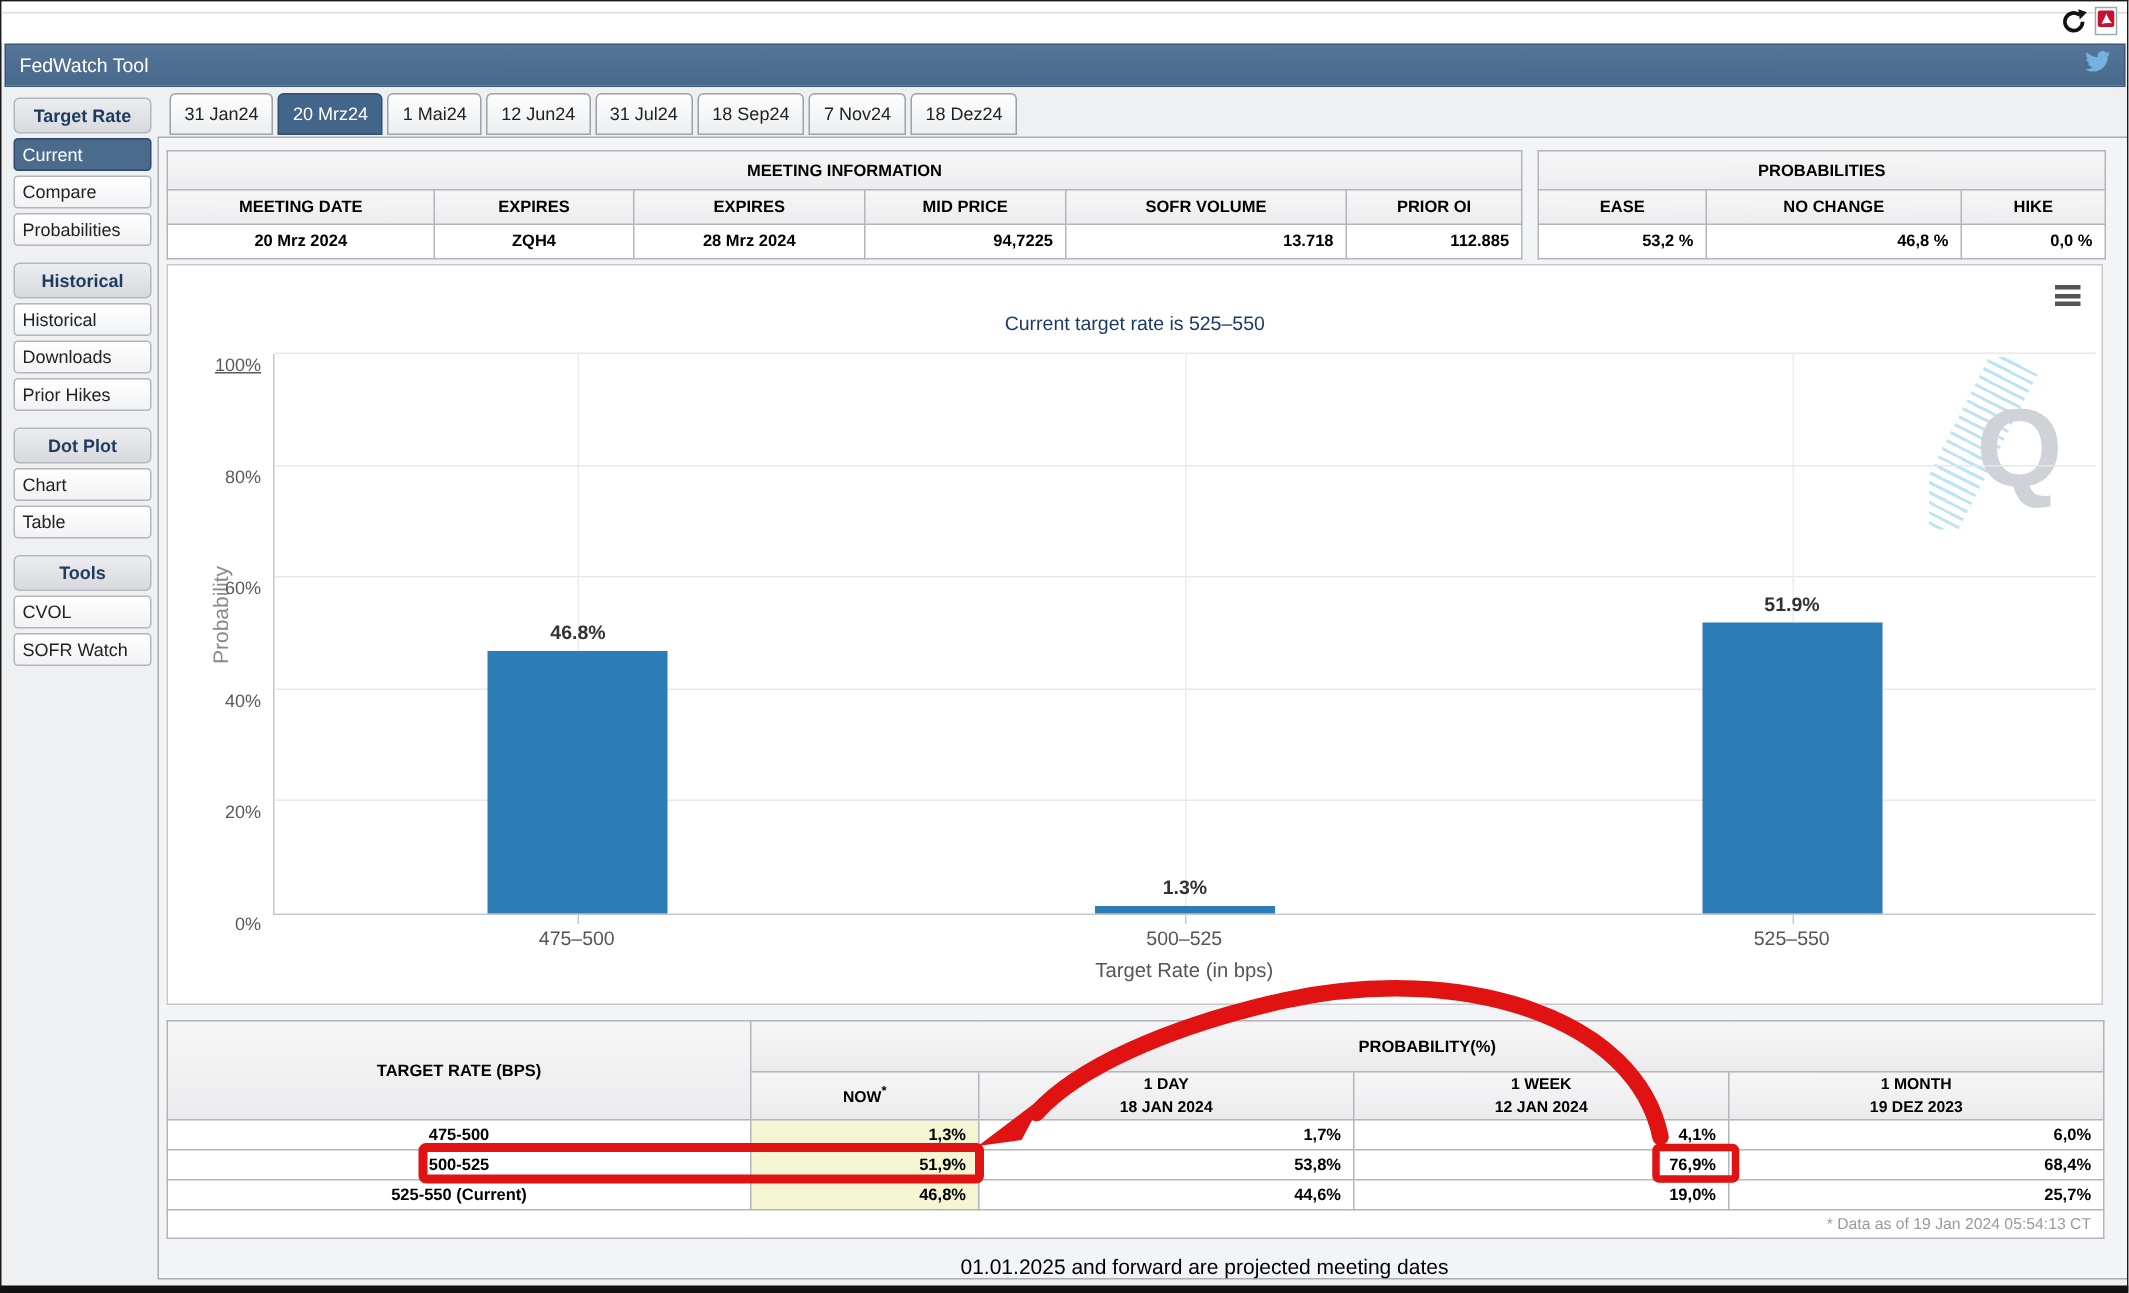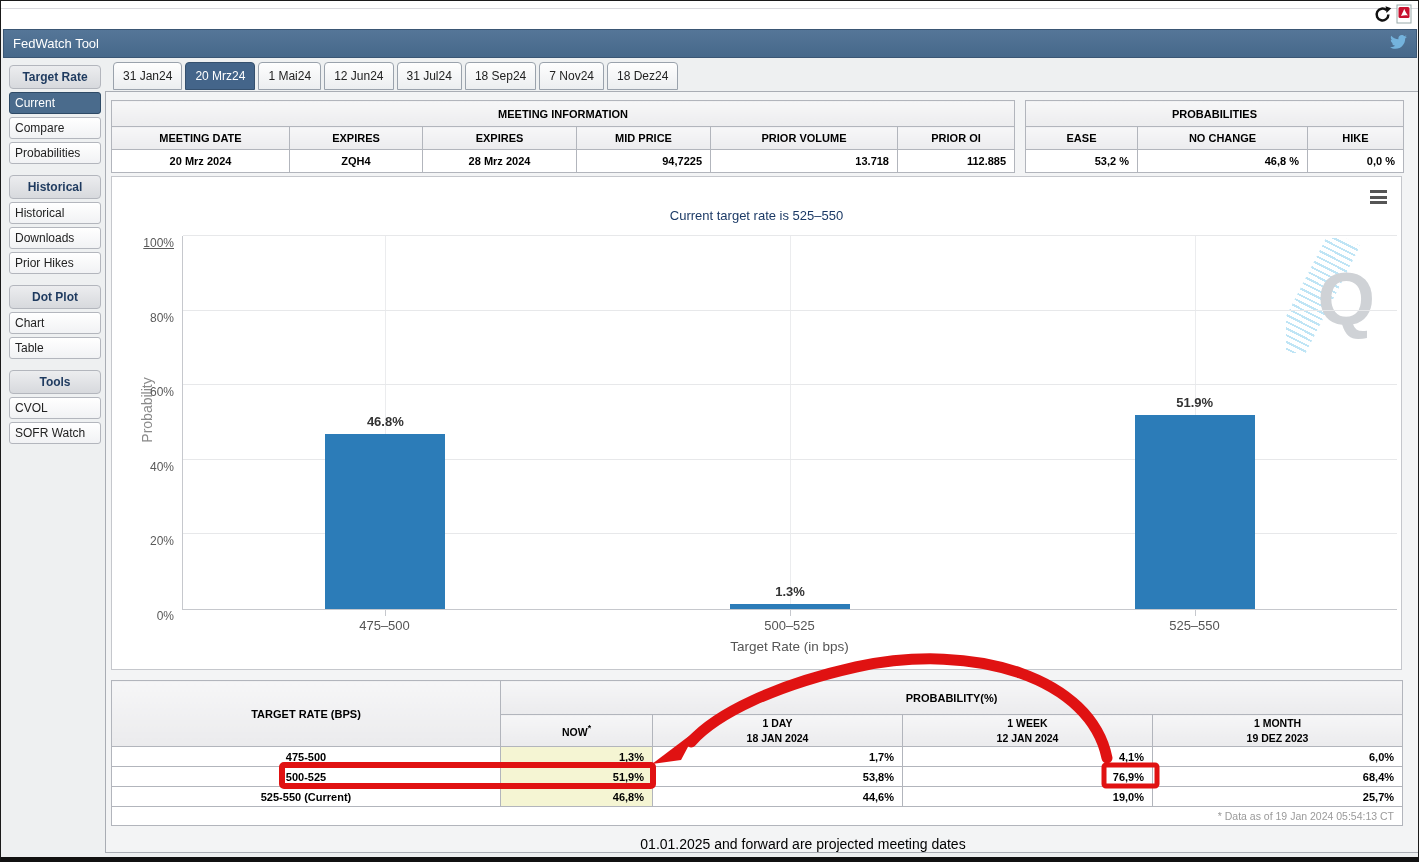--- a/index.html
+++ b/index.html
@@ -168,21 +168,21 @@
         </colgroup>
       <tbody>
           <tr>
             <th class="ttl" colspan="6">MEETING INFORMATION</th>
           </tr>
       <tr>
         <th>MEETING DATE</th>
         <th>EXPIRES</th>
         <th>EXPIRES</th>
         <th>MID PRICE</th>
-        <th>PRIOR VOLUME</th>
+        <th>SOFR VOLUME</th>
         <th>PRIOR OI</th>
       </tr>
       <tr>
         <td class="c">20 Mrz 2024</td>
         <td class="c">ZQH4</td>
         <td class="c">28 Mrz 2024</td>
         <td class="r">94,7225</td>
         <td class="r">13.718</td>
         <td class="r">112.885</td>
       </tr>

